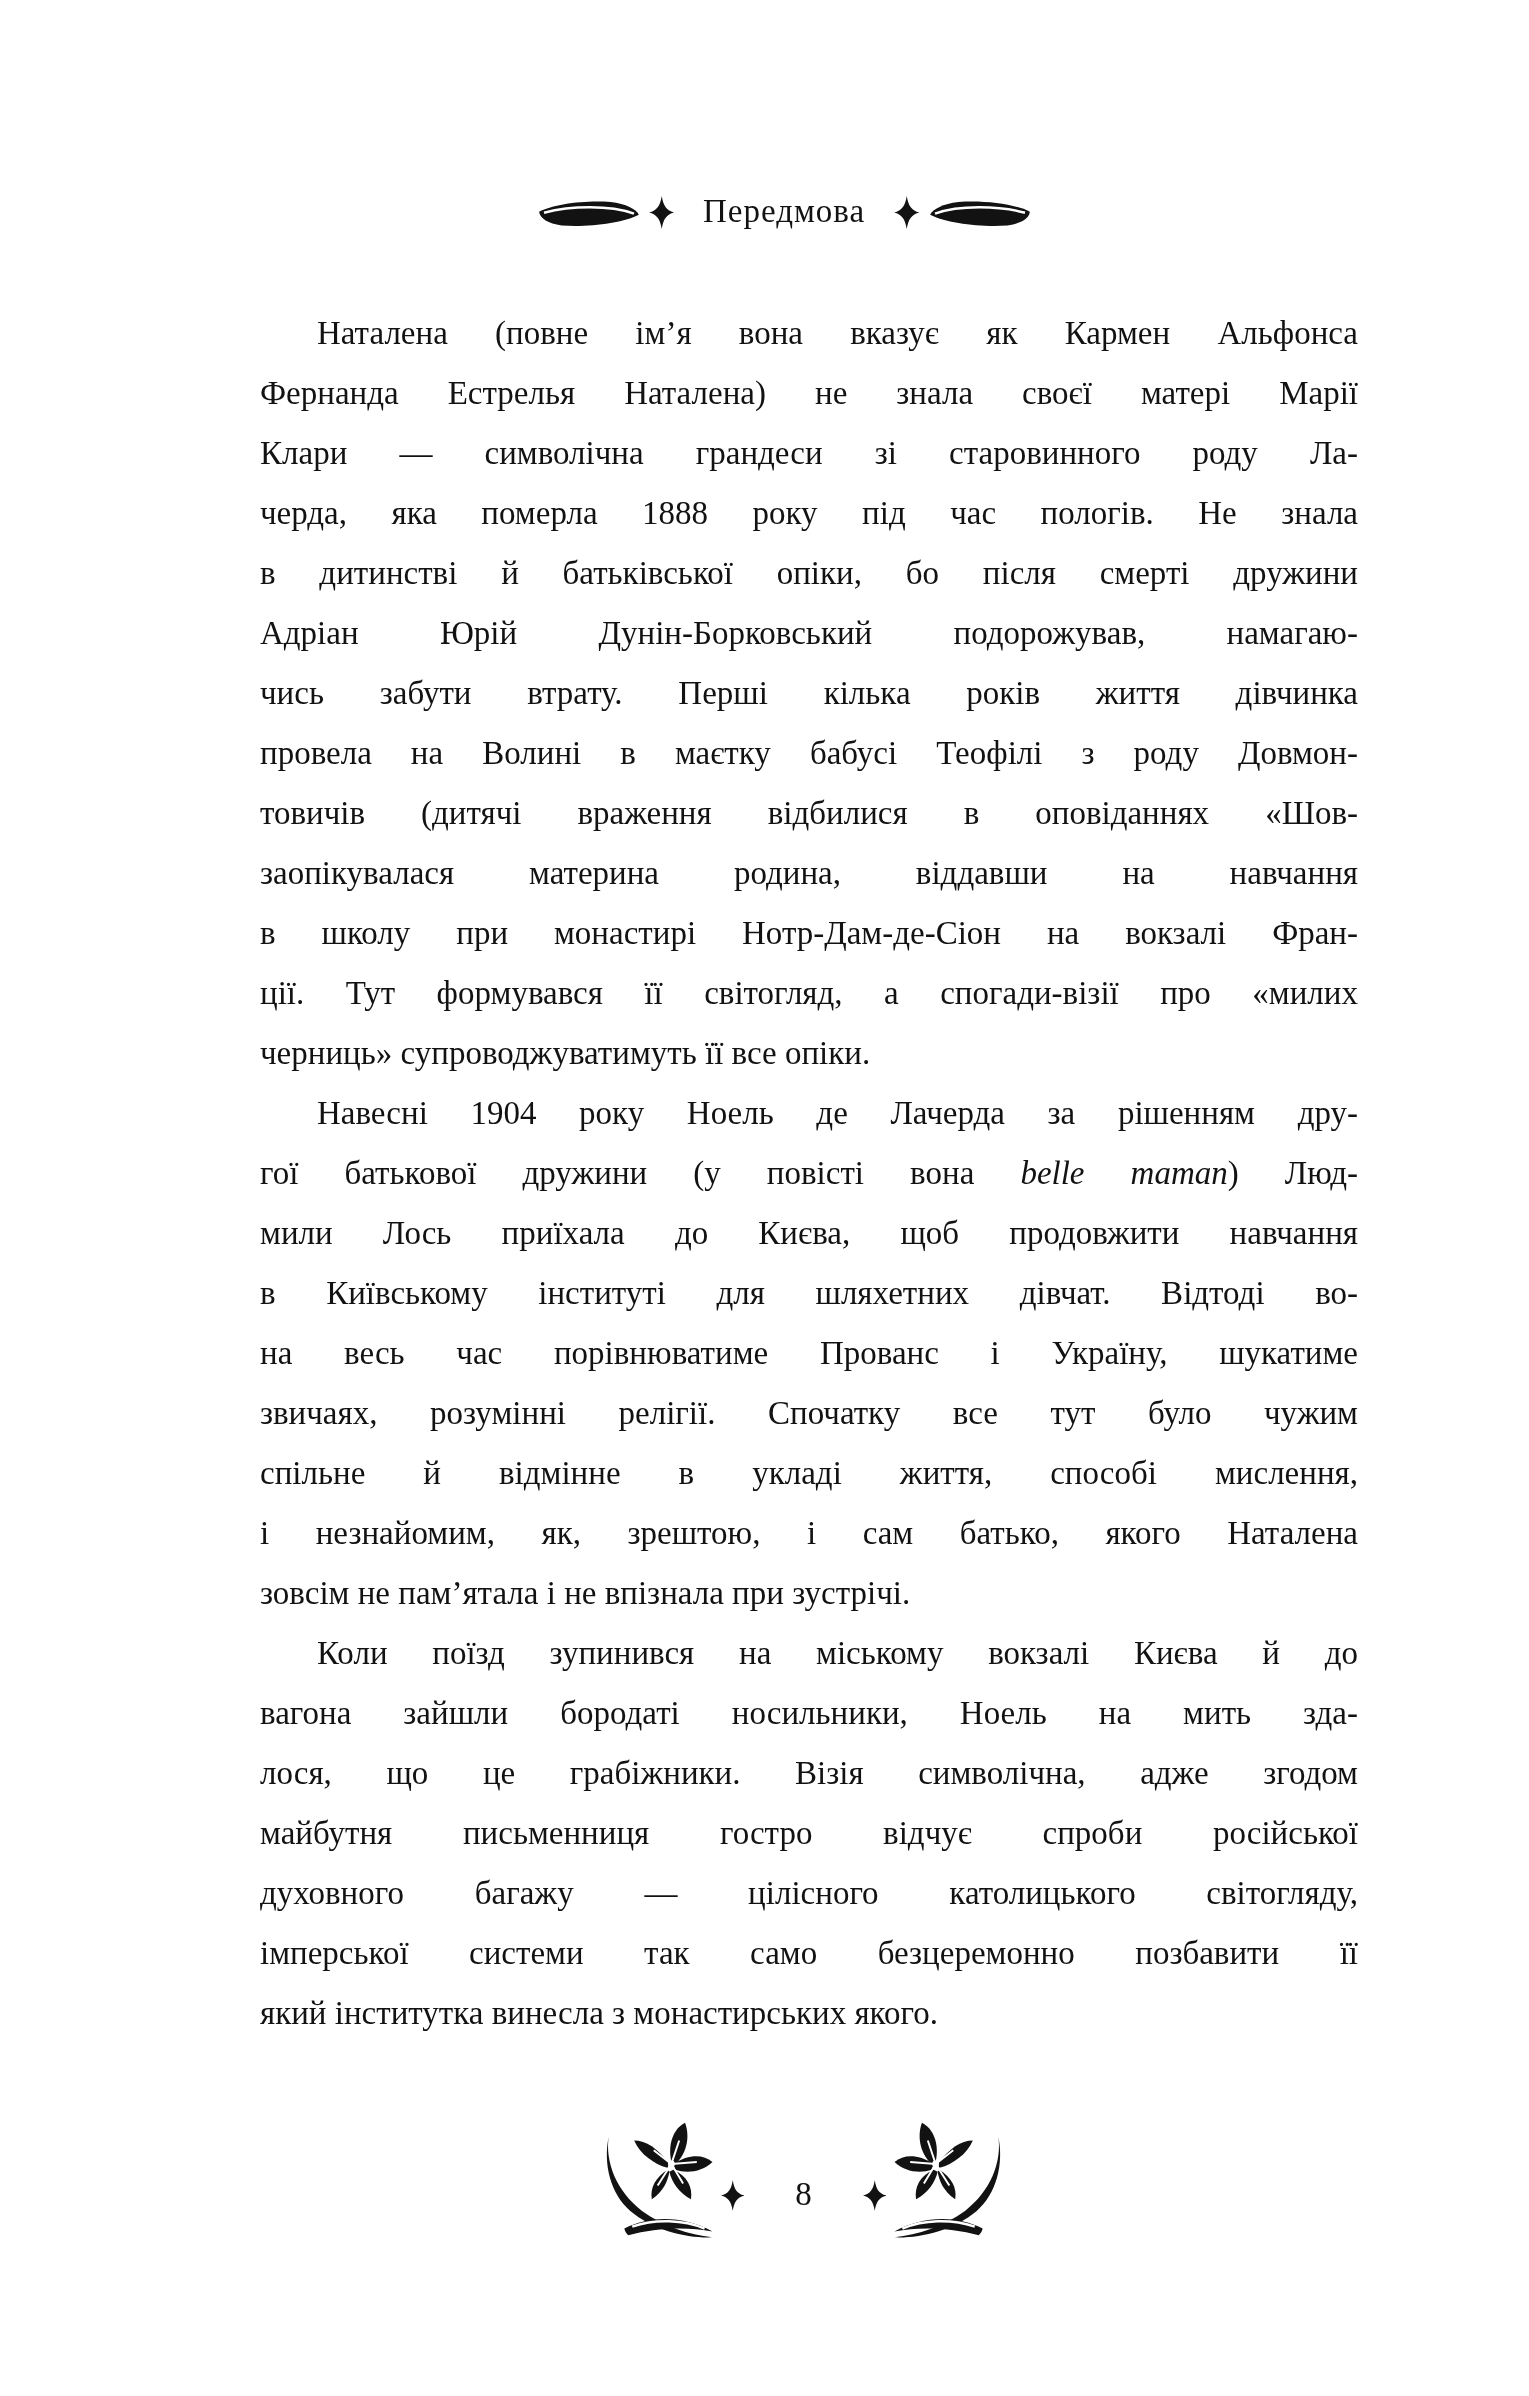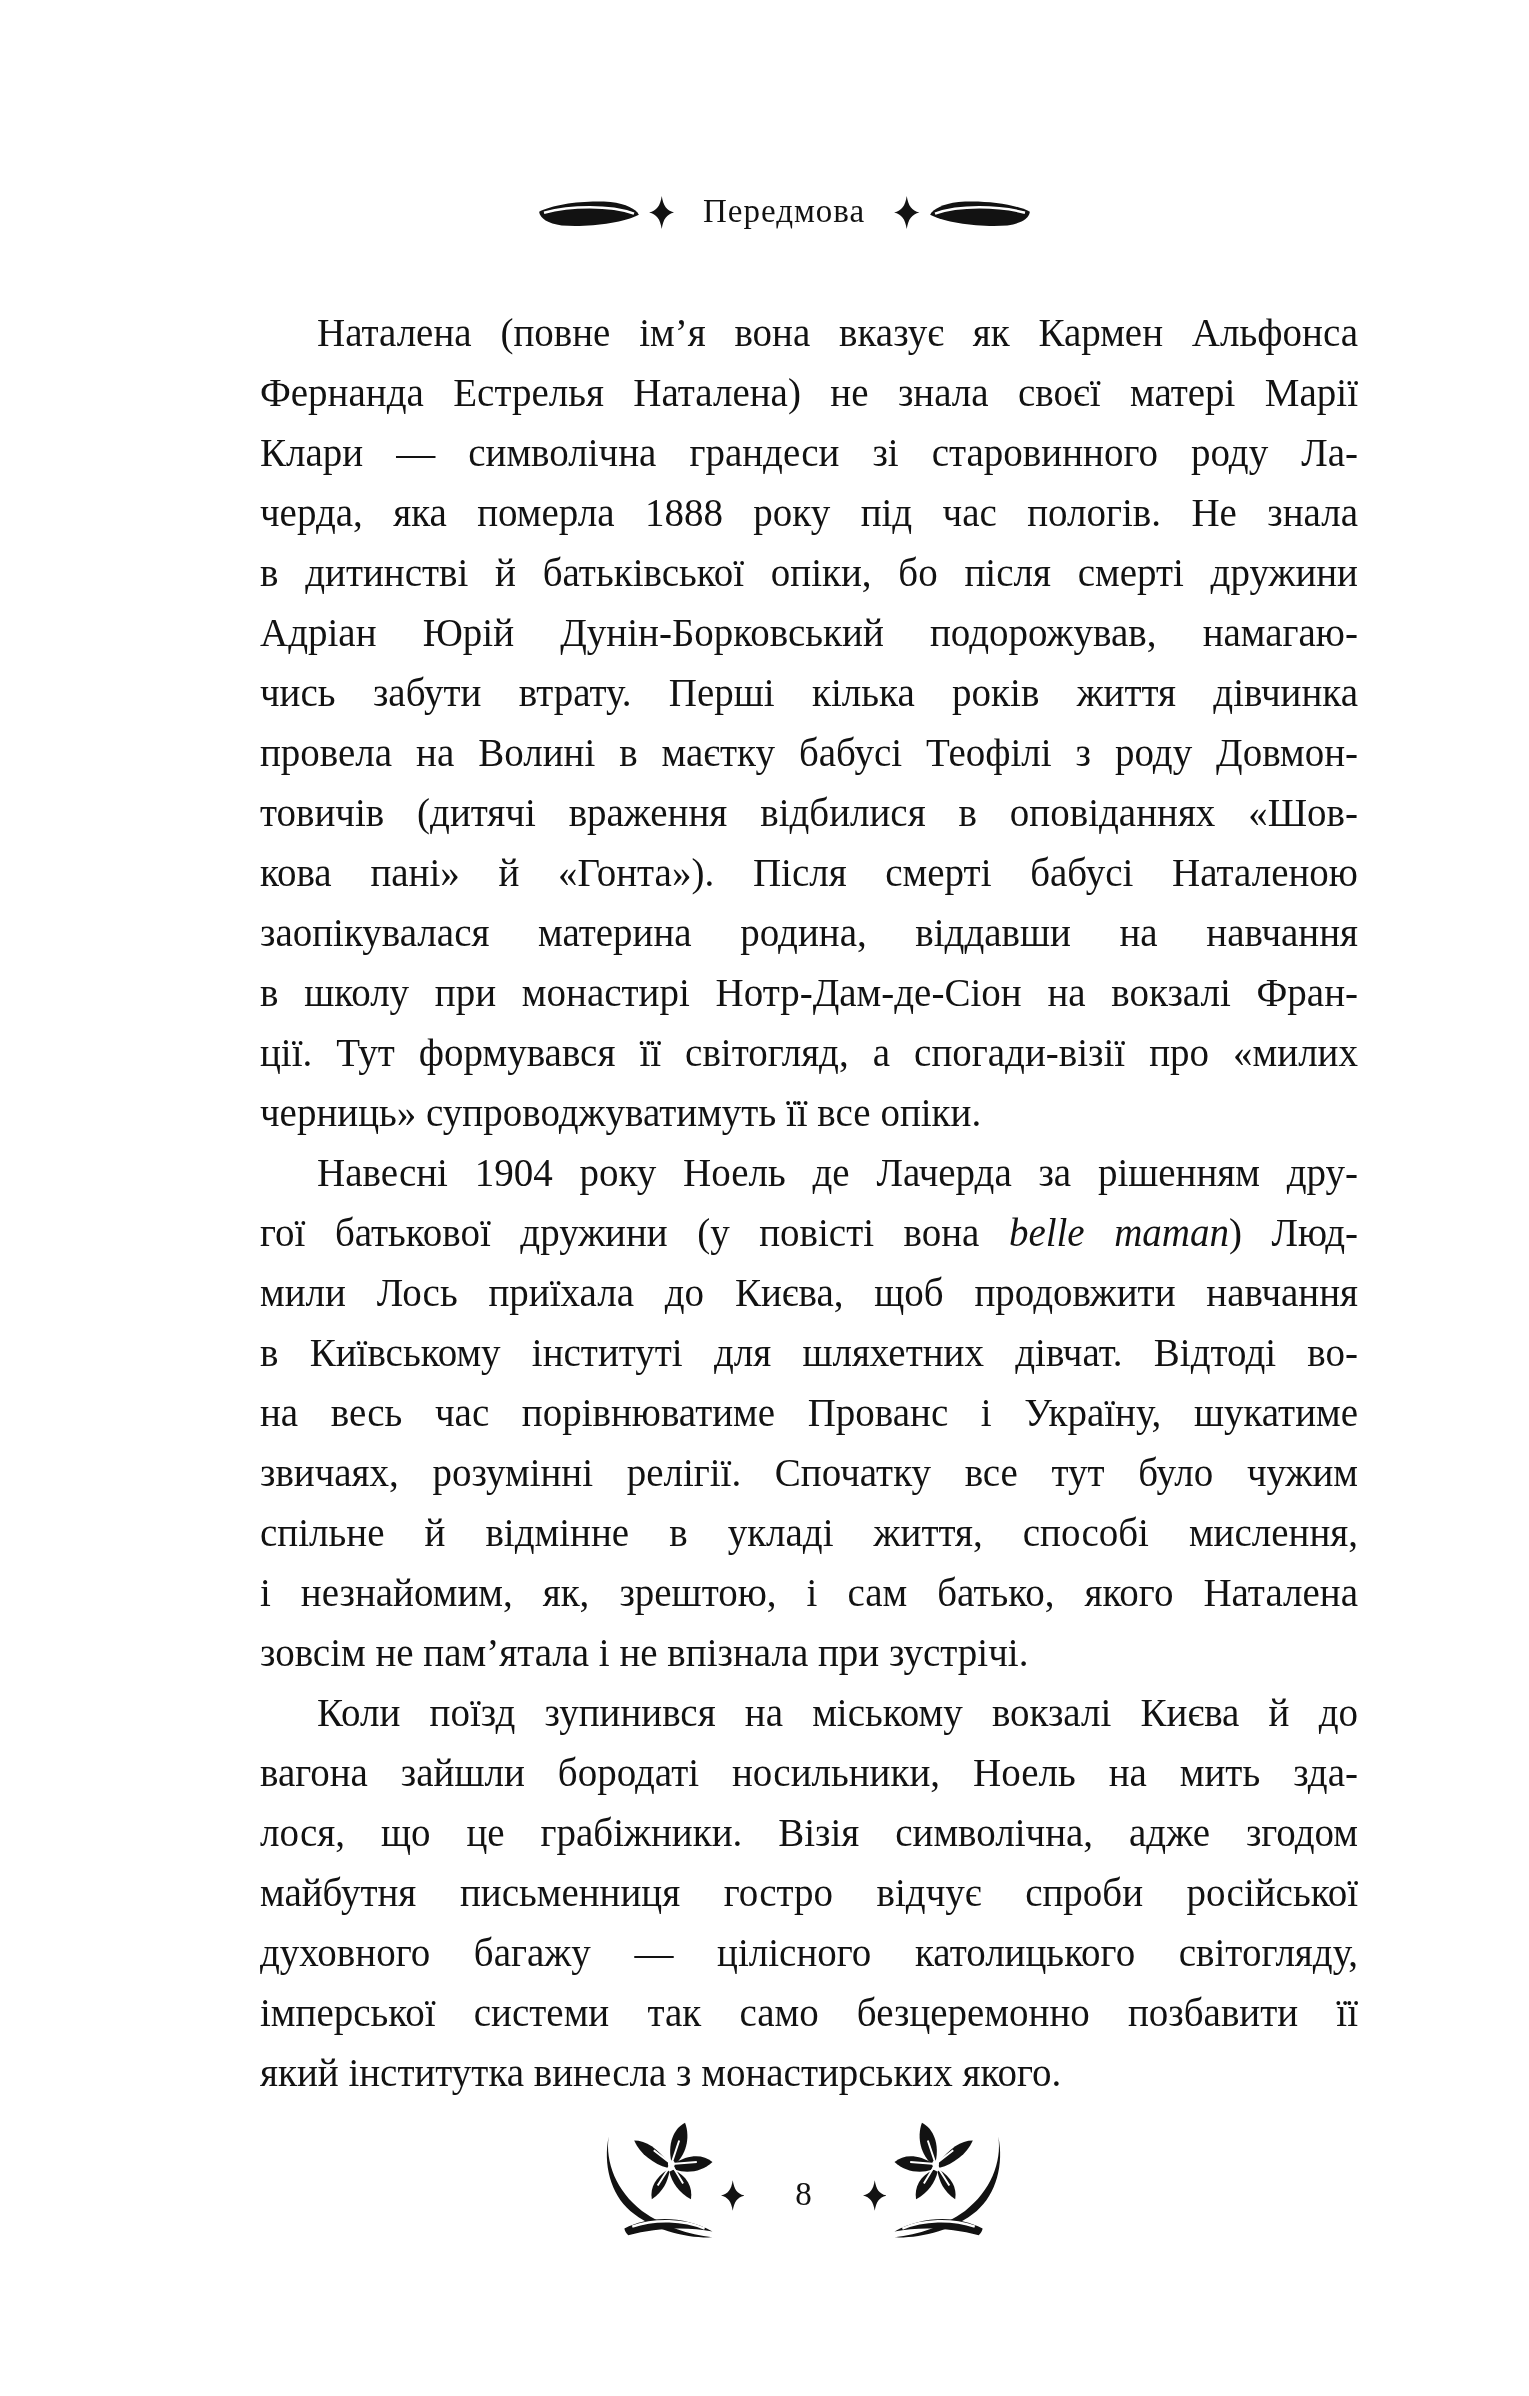--- a/index.html
+++ b/index.html
@@ -47,21 +47,21 @@
     margin: 0 29px;
     white-space: nowrap;
   }
 
   
   .body-text {
     position: absolute;
     top: 303px;
     left: 260px;
     width: 1098px;
-    font-size: 39px;
+    font-size: 33px;
     line-height: 60px;
   }
   .paragraph { margin: 0; }
   .line {
     text-align: justify;
     text-align-last: justify;
   }
   .line.first { text-indent: 57px; }
   .line.last  { text-align-last: left; }
   .line i { font-style: italic; }
@@ -121,21 +121,20 @@
       <div class="paragraph">
         <div class="line first">Наталена (повне ім’я вона вказує як Кармен Альфонса</div>
         <div class="line">Фернанда Естрелья Наталена) не знала своєї матері Марії</div>
         <div class="line">Клари — символічна грандеси зі старовинного роду Ла-</div>
         <div class="line">черда, яка померла 1888 року під час пологів. Не знала</div>
         <div class="line">в дитинстві й батьківської опіки, бо після смерті дружини</div>
         <div class="line">Адріан Юрій Дунін-Борковський подорожував, намагаю-</div>
         <div class="line">чись забути втрату. Перші кілька років життя дівчинка</div>
         <div class="line">провела на Волині в маєтку бабусі Теофілі з роду Довмон-</div>
         <div class="line">товичів (дитячі враження відбилися в оповіданнях «Шов-</div>
-        <div class="line">кова пані» й «Гонта»). Після смерті бабусі Наталеною</div>
         <div class="line">заопікувалася материна родина, віддавши на навчання</div>
         <div class="line">в школу при монастирі Нотр-Дам-де-Сіон на вокзалі Фран-</div>
         <div class="line">ції. Тут формувався її світогляд, а спогади-візії про «милих</div>
         <div class="line last">черниць» супроводжуватимуть її все опіки.</div>
       </div>
       <div class="paragraph">
         <div class="line first">Навесні 1904 року Ноель де Лачерда за рішенням дру-</div>
         <div class="line">гої батькової дружини (у повісті вона <i>belle maman</i>) Люд-</div>
         <div class="line">мили Лось приїхала до Києва, щоб продовжити навчання</div>
         <div class="line">в Київському інституті для шляхетних дівчат. Відтоді во-</div>

